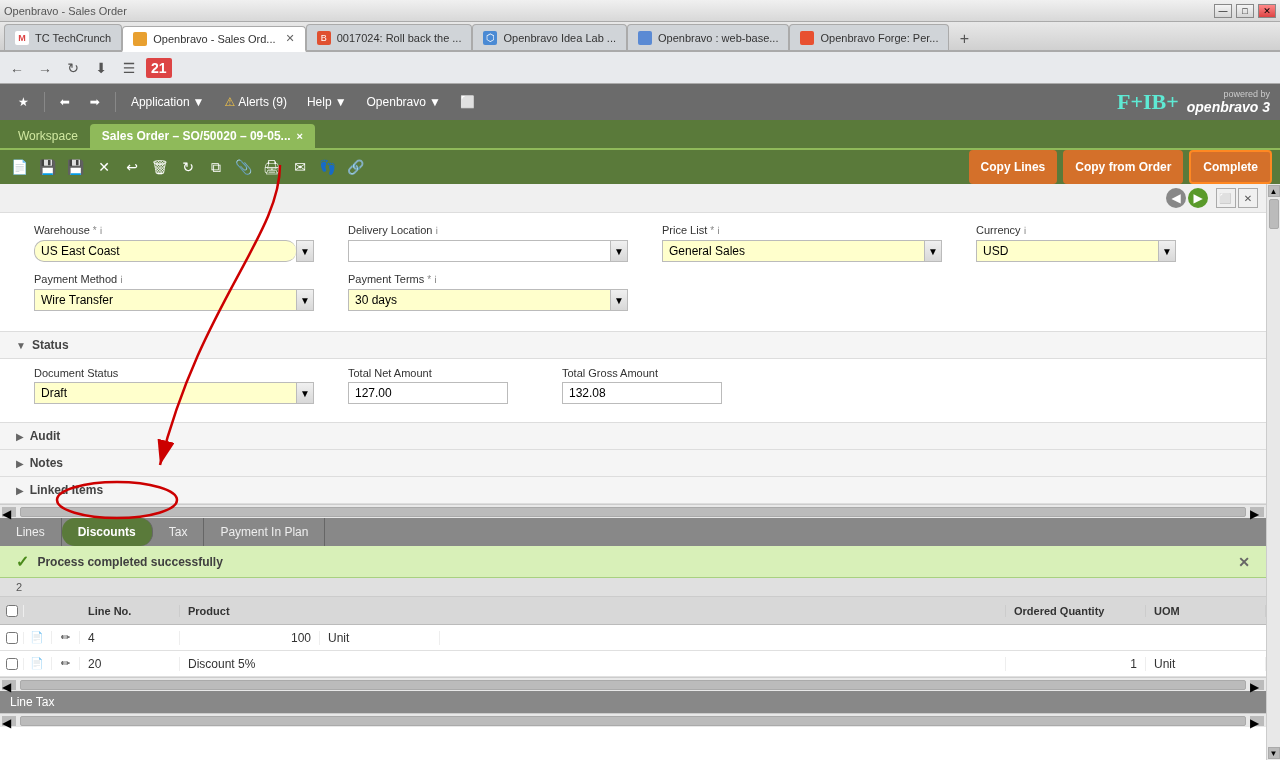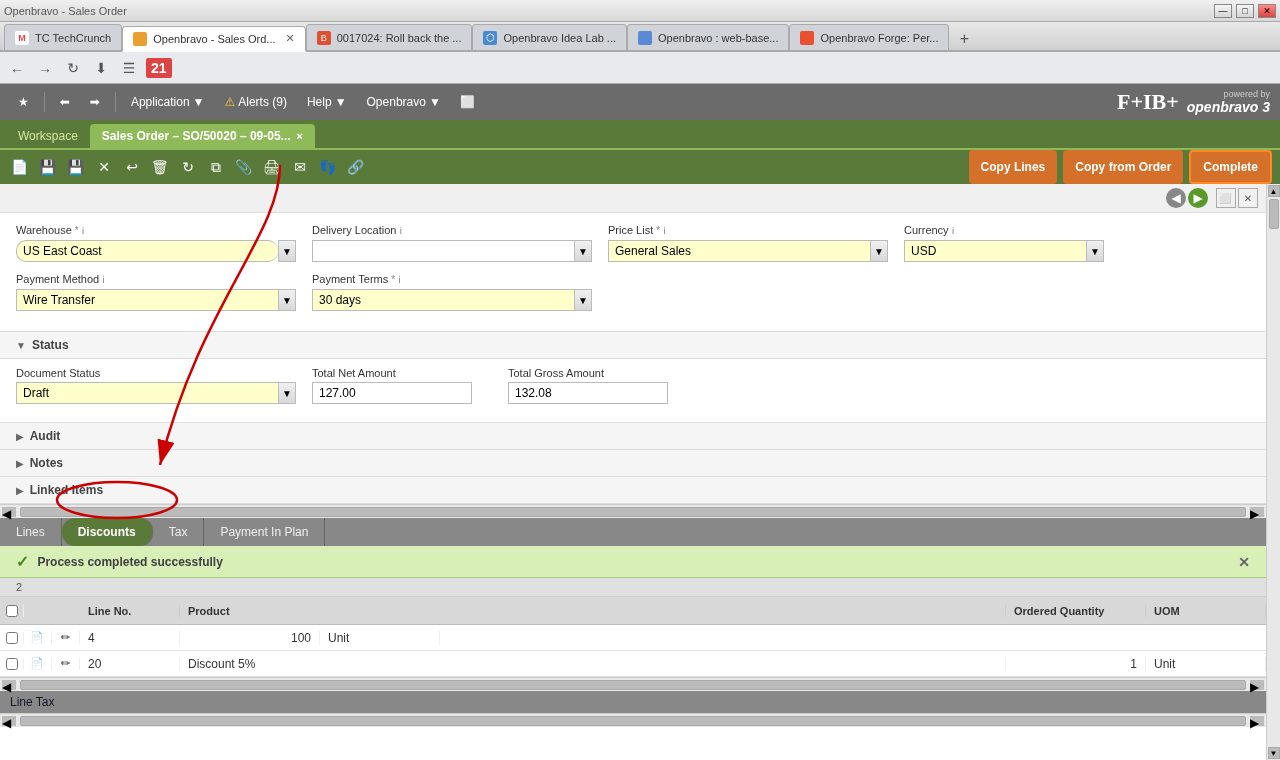--- a/index.html
+++ b/index.html
@@ -21,21 +21,21 @@
 
     .address-bar-row { background: #e8eaed; padding: 3px 6px; display: flex; align-items: center; gap: 6px; border-bottom: 1px solid #aaa; height: 32px; }
     .nav-btn { width: 22px; height: 22px; display: flex; align-items: center; justify-content: center; cursor: pointer; font-size: 14px; color: #555; border-radius: 50%; }
     .address-bar { flex: 1; height: 24px; border: 1px solid #bbb; border-radius: 12px; padding: 0 10px; font-size: 11px; background: white; color: #333; display: flex; align-items: center; }
     .address-text { font-size: 11px; color: #333; overflow: hidden; white-space: nowrap; }
     .star-icon { margin-left: 6px; color: #888; }
 
     
     .app-toolbar { background: #6b6b6b; height: 36px; display: flex; align-items: center; padding: 0 10px; gap: 4px; }
     .app-logo { margin-left: auto; display: flex; align-items: center; gap: 8px; }
-    .logo-text { font-size: 22px; font-weight: bold; color: #ffffff; font-family: serif; margin-left: 24px; }
+    .logo-text { font-size: 22px; font-weight: bold; color: #5eead4; font-family: serif; margin-left: 24px; }
     .openbravo-logo { font-size: 14px; color: white; font-style: italic; font-weight: bold; }
     .toolbar-item { color: white; font-size: 12px; display: flex; align-items: center; gap: 3px; padding: 3px 8px; cursor: pointer; border-radius: 3px; }
     .toolbar-separator { width: 1px; height: 20px; background: #888; margin: 0 3px; }
 
     
     .workspace-tabs { background: #5a7a3a; height: 28px; display: flex; align-items: flex-end; padding: 0 6px; }
     .ws-tab { height: 24px; padding: 0 12px; display: flex; align-items: center; gap: 6px; border-radius: 4px 4px 0 0; font-size: 12px; cursor: pointer; color: white; background: transparent; }
     .ws-tab.active { background: #8fba5a; color: white; font-weight: bold; }
     .ws-tab.workspace { background: transparent; color: #d0e8a0; }
     .ws-tab-close { font-size: 11px; }
@@ -47,21 +47,21 @@
     .right-action-btns { display: flex; gap: 6px; margin-left: auto; align-items: center; }
 
     
     .main-content { flex: 1; display: flex; overflow: hidden; background: white; position: relative; }
     .content-area { flex: 1; overflow-y: auto; overflow-x: hidden; }
     .right-scrollbar { width: 14px; background: #e8e8e8; border-left: 1px solid #ccc; }
 
     
     .form-section { padding: 10px 16px; border-bottom: 1px solid #ddd; }
     .form-row { display: flex; gap: 16px; margin-bottom: 10px; }
-    .form-field { display: flex; flex-direction: column; gap: 3px; }
+    .form-field { display: flex; flex-direction: column; gap: 3px; margin-left: 18px; }
     .field-label { font-size: 11px; color: #333; display: flex; align-items: center; gap: 3px; }
     .field-info { color: #888; font-size: 10px; }
     .field-input { height: 22px; border: 1px solid #bbb; background: #ffffcc; padding: 2px 6px; font-size: 12px; display: flex; align-items: center; }
     .field-input.white { background: white; }
     .field-select { display: flex; }
     .field-select .field-input { flex: 1; border-right: none; }
     .field-select .select-arrow { width: 18px; height: 22px; border: 1px solid #bbb; background: linear-gradient(to bottom, #f0f0f0, #d8d8d8); display: flex; align-items: center; justify-content: center; cursor: pointer; font-size: 10px; }
 
     
     .section-header { display: flex; align-items: center; gap: 6px; padding: 6px 16px; background: #f5f5f5; border-bottom: 1px solid #ddd; cursor: pointer; }
@@ -439,21 +439,21 @@
         </div>
       </div>
 
       <div class="h-scrollbar">
         <div style="width:14px;height:10px;background:#bbb;margin:0 2px;">◀</div>
         <div class="h-scrollbar-thumb"></div>
         <div style="width:14px;height:10px;background:#bbb;margin:0 2px;">▶</div>
       </div>
 
       <div style="background:#888;height:22px;display:flex;align-items:center;padding:0 10px;">
-        <span style="color:#0f172a;font-size:12px;">Line Tax</span>
+        <span style="color:#ffffff;font-size:12px;">Line Tax</span>
       </div>
 
       <div class="h-scrollbar">
         <div style="width:14px;height:10px;background:#bbb;margin:0 2px;">◀</div>
         <div class="h-scrollbar-thumb"></div>
         <div style="width:14px;height:10px;background:#bbb;margin:0 2px;">▶</div>
       </div>
 
     </div>
 

